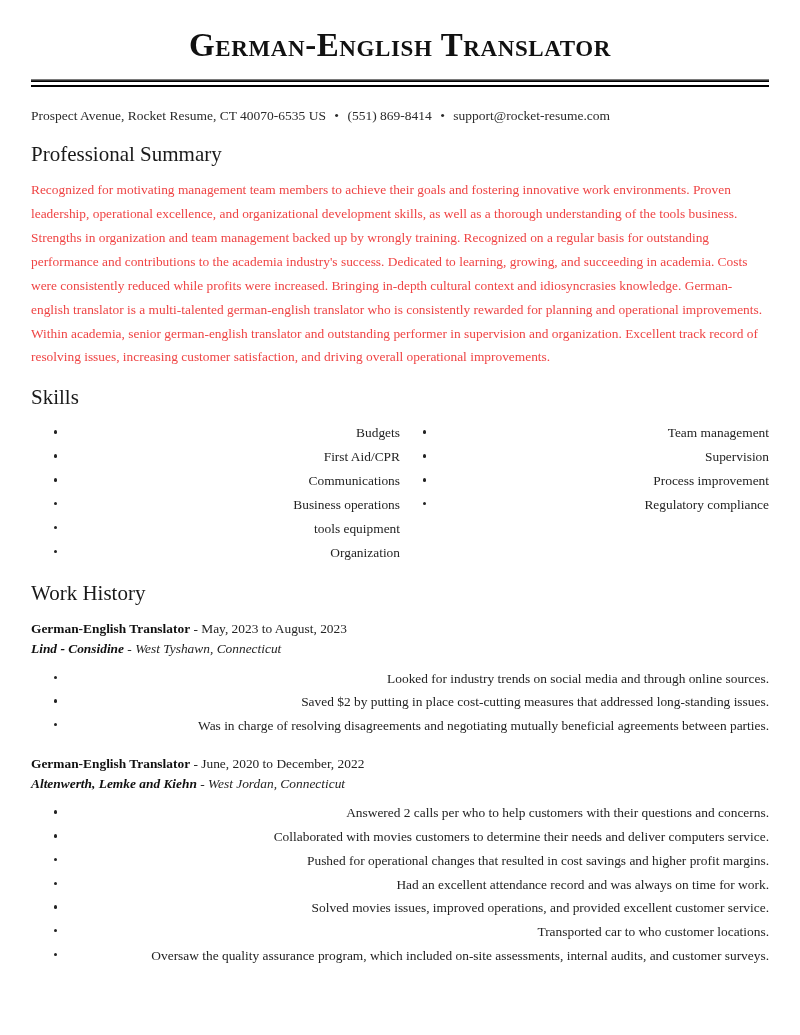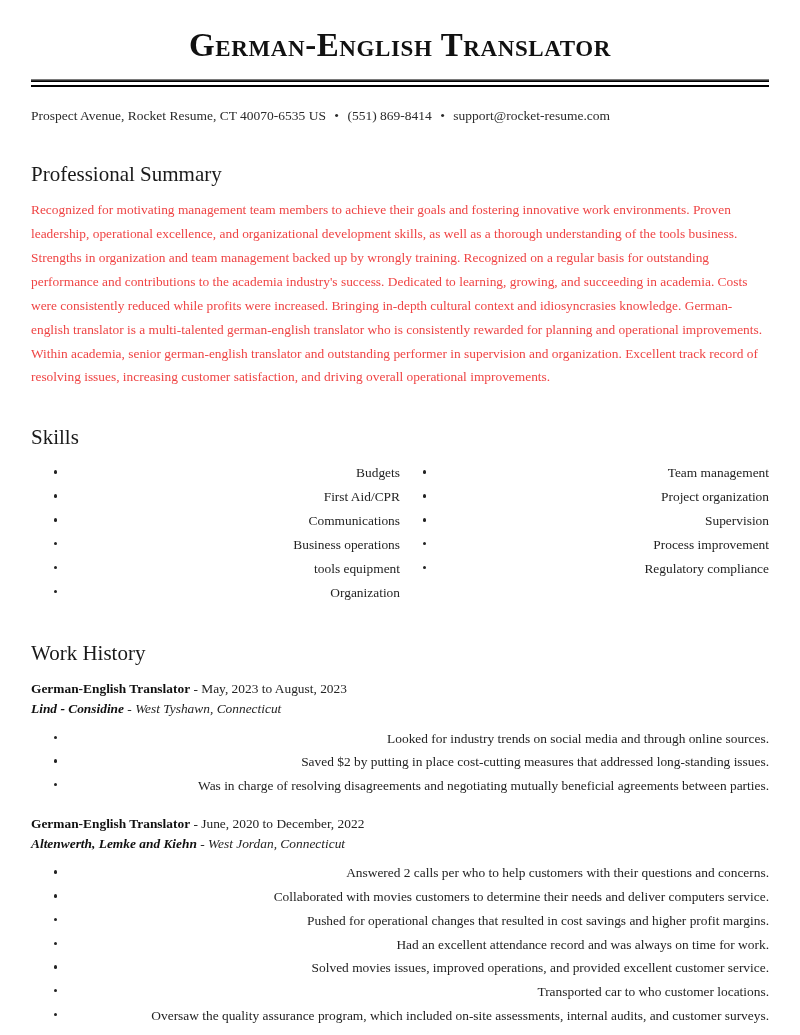--- a/index.html
+++ b/index.html
@@ -55,21 +55,21 @@
     color: #2b2b2b;
     margin-top: 19px;
     margin-bottom: 0;
   }
   .contact-sep {
     padding: 0 5px;
     color: #2b2b2b;
   }
 
   
-  .section { margin-top: 36px; }
+  .section { margin-top: 16px; }
   .section-heading {
     margin: 0 0 11px 0;
     font-family: "Liberation Serif", "DejaVu Serif", serif;
     font-weight: normal;
     font-size: 21px;
     line-height: 1.2;
     color: #1a1a1a;
   }
   .body-text {
     margin: 0;
@@ -175,21 +175,20 @@
             <li>First Aid/CPR</li>
             <li>Communications</li>
             <li>Business operations</li>
             <li>tools equipment</li>
             <li>Organization</li>
           </ul>
       </div>
       <div class="skills-col">
         <ul class="bullets" id="skills-right">
             <li>Team management</li>
-            <li>Project organization</li>
             <li>Supervision</li>
             <li>Process improvement</li>
             <li>Regulatory compliance</li>
           </ul>
       </div>
     </div>
   </div>
 
   <div class="section">
     <h2 class="section-heading">Work History</h2>

